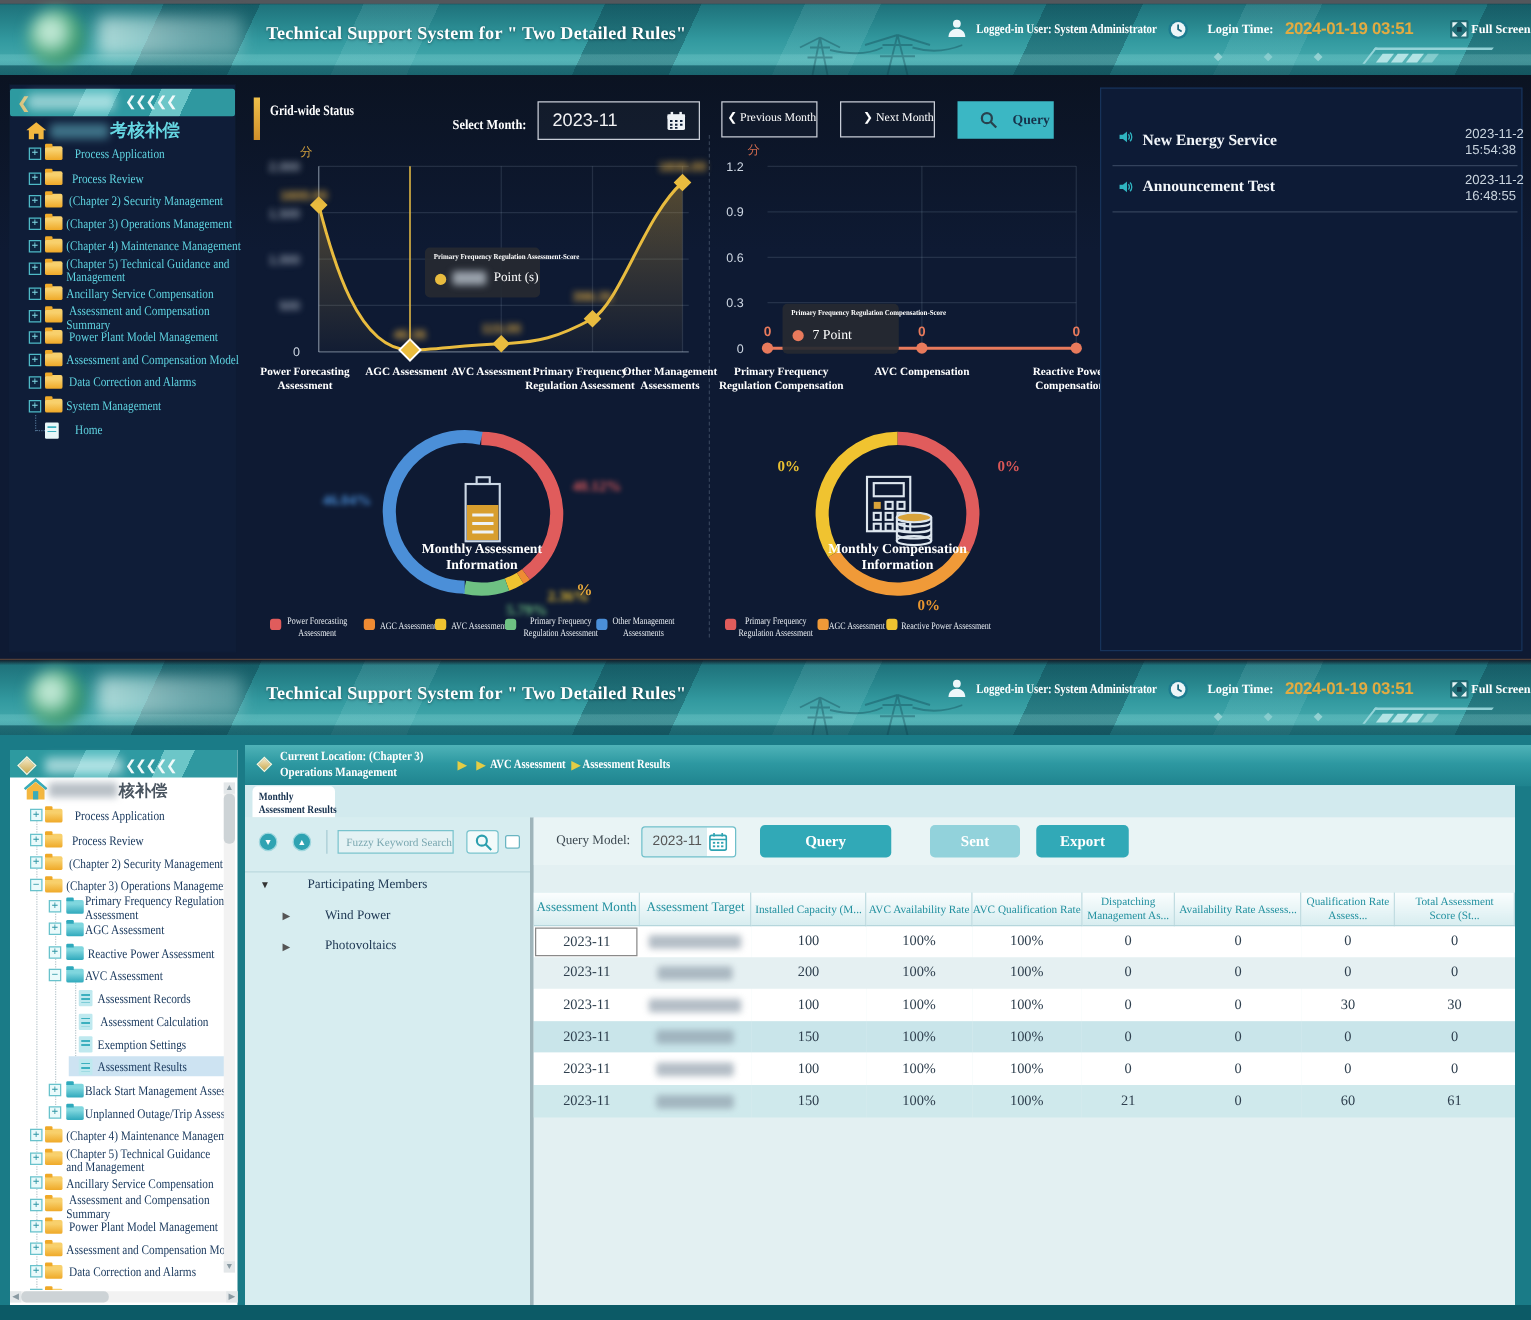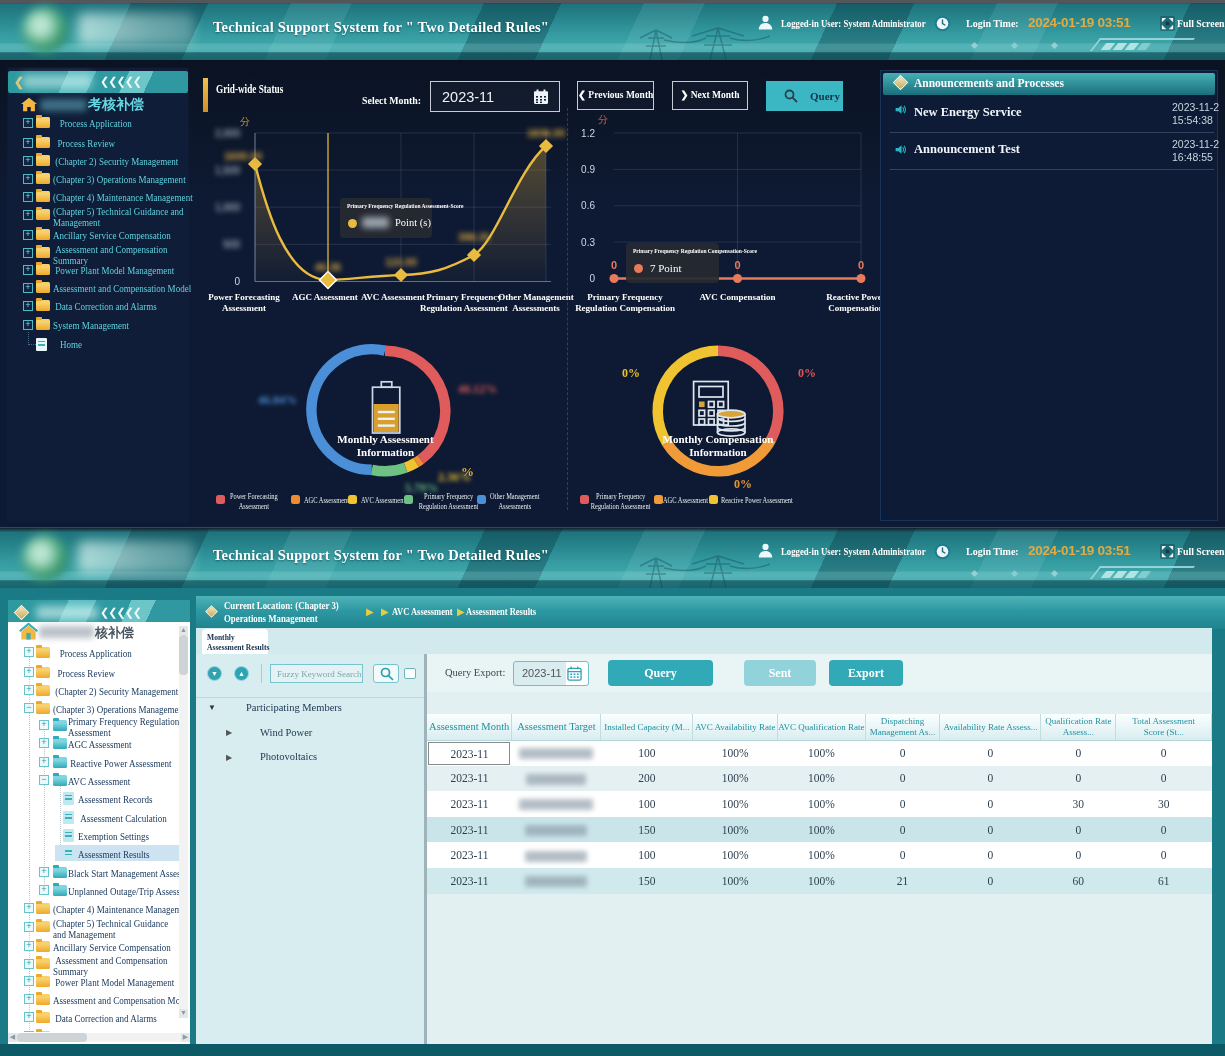--- a/index.html
+++ b/index.html
@@ -54,21 +54,21 @@
 .docic:before{content:"";position:absolute;left:2px;top:3px;width:7px;height:7px;
 background:repeating-linear-gradient(180deg,#3cb0bf 0 1.5px,transparent 1.5px 3.5px)}
 .hometop{position:absolute;left:0;top:28px;width:152px;height:18px}
 
 
 .gbar{position:absolute;left:203px;top:78px;width:5px;height:34px;background:linear-gradient(180deg,#f0c04a,#d08f2a)}
 .gtitle{position:absolute;left:216px;top:83px;color:#fff;font-size:11.5px;font-weight:bold;transform:scaleX(.8);transform-origin:0 50%}
 .smlab{position:absolute;left:362px;top:94px;color:#fff;font-size:11px;font-weight:bold;transform:scaleX(.9);transform-origin:0 50%}
 .smbox{position:absolute;left:430px;top:81px;width:130px;height:31px;border:1px solid #c7ccd6;background:rgba(255,255,255,.03)}
 .smbox .v{position:absolute;left:11px;top:7px;color:#f2f2f4;font-size:14.5px;font-family:"Liberation Sans",sans-serif}
-.btn-dk{position:absolute;top:81px;height:29px;border:1px solid #c7ccd6;color:#fff;font-size:9.5px;font-weight:bold;text-align:center;background:rgba(255,255,255,.02);white-space:nowrap}
+.btn-dk{position:absolute;top:81px;height:29px;border:1px solid #c7ccd6;color:#fff;font-size:9.5px;font-weight:normal;text-align:right;background:rgba(255,255,255,.02);white-space:nowrap}
 .btn-q{position:absolute;left:766px;top:81px;width:77px;height:30px;background:#3bb7c4;color:#16324a;font-size:11px;font-weight:bold;text-align:center;line-height:30px}
 .divider-v{position:absolute;left:567px;top:108px;width:0;height:402px;border-left:1px dashed rgba(160,180,200,.25)}
 
 
 .ann{position:absolute;left:880px;top:70px;width:338px;height:451px;background:#0d1b36;border:1px solid #17335a}
 .ann .ahead{position:absolute;left:2px;top:2px;width:332px;height:22px;background:linear-gradient(180deg,#46b0b4,#1b6e7c);border-radius:2px}
 .ann .ahead .t{position:absolute;left:31px;top:4px;color:#fff;font-size:11.5px;font-weight:bold}
 .adia{position:absolute;left:12px;top:4px;width:11px;height:11px;background:linear-gradient(135deg,#f5e9c8,#caa94e);transform:rotate(45deg);border:1px solid #fdf6dd}
 .ann .item .ti{color:#f2f6fa;font-size:12.5px;font-weight:bold}
 .ann .item .dt{position:absolute;left:291px;width:47px;overflow:hidden;color:#c9d4de;font-size:10.5px;line-height:13px;font-family:"Liberation Sans",sans-serif;text-align:left;white-space:nowrap}
@@ -484,24 +484,20 @@
   <div class="leg" style="left:654px;top:492px">
         <span class="sw" style="left:0;background:#f09a38"></span>
         <span class="lt" style="left:9px;top:4px">AGC Assessment</span>
       </div>
   <div class="leg" style="left:709px;top:492px">
         <span class="sw" style="left:0;background:#f0c330"></span>
         <span class="lt" style="left:12px;top:4px">Reactive Power Assessment</span>
       </div>
 
   <div class="ann">
-    <div class="ahead">
-          <div class="adia"></div>
-          <div class="t">Announcements and Processes</div>
-        </div>
     <div class="item">
       <svg class="spk" style="top:32px" viewBox="0 0 24 24">
             <path d="M3 9v6h5l6 5V4L8 9z" fill="#2fb3c0"></path>
             <path d="M16 8c2 2 2 6 0 8M18.5 5.5c3.4 3.4 3.4 9.6 0 13" stroke="#2fb3c0" stroke-width="2" fill="none"></path>
           </svg>
       <div class="ti" style="position:absolute;left:33px;top:34px">New Energy Service</div>
       <div class="dt" style="top:30px">2023-11-22<br>15:54:38</div>
     </div>
     <div class="sep" style="top:61px"></div>
     <div class="item">
@@ -732,21 +728,21 @@
         <span style="position:absolute;left:50px;top:4px">Participating Members</span>
         <span style="position:absolute;left:30px;top:30px;color:#555;font-size:8px">▶</span>
         <span style="position:absolute;left:64px;top:29px">Wind Power</span>
         <span style="position:absolute;left:30px;top:55px;color:#555;font-size:8px">▶</span>
         <span style="position:absolute;left:64px;top:53px">Photovoltaics</span>
       </div>
     </div>
     <div style="position:absolute;left:228px;top:26px;width:3px;height:390px;background:#9fb4ba"></div>
     <div class="panR">
       <div class="qbar">
-        <div class="ql">Query Export:</div>
+        <div class="ql">Query Model:</div>
         <div class="qin">
               <span style="position:absolute;left:8px;top:5px;color:#555">2023-11</span>
           <svg style="position:absolute;right:6px;top:4px" width="15" height="15" viewBox="0 0 16 16">
                 <rect x="1" y="2.5" width="14" height="12.5" rx="1.5" fill="none" stroke="#2fa3b2" stroke-width="1.4"></rect>
                 <line x1="1" y1="6" x2="15" y2="6" stroke="#2fa3b2" stroke-width="1.4"></line>
                 <line x1="4.5" y1="0.5" x2="4.5" y2="3.5" stroke="#2fa3b2" stroke-width="1.4"></line>
                 <line x1="11.5" y1="0.5" x2="11.5" y2="3.5" stroke="#2fa3b2" stroke-width="1.4"></line>
                 <g fill="#2fa3b2">
                   <rect x="3.5" y="8" width="2" height="1.6"></rect>
                   <rect x="7" y="8" width="2" height="1.6"></rect>

